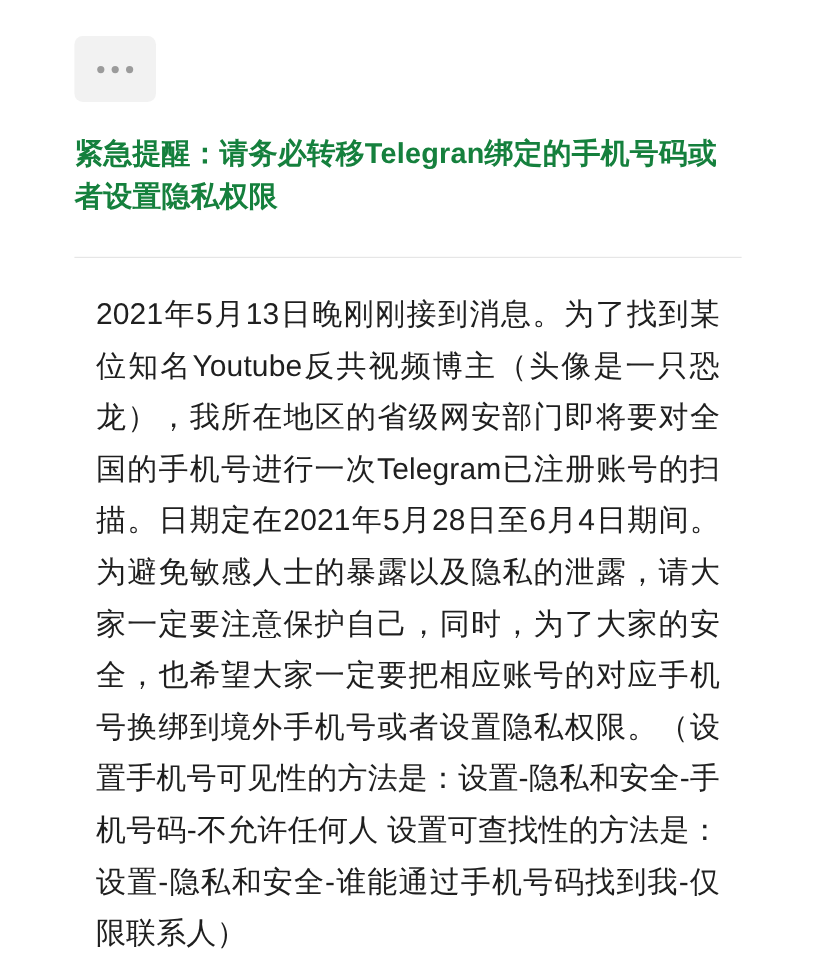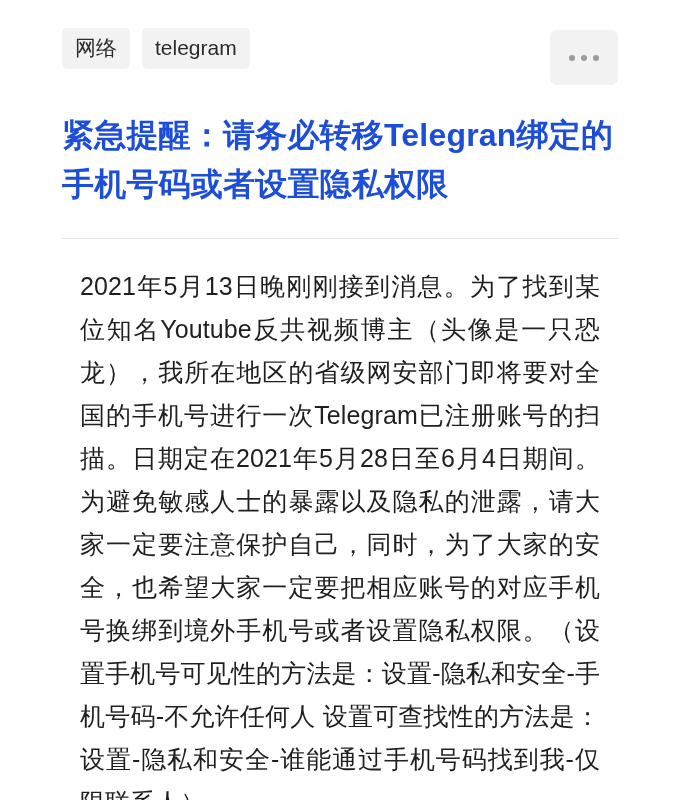--- a/index.html
+++ b/index.html
@@ -57,23 +57,23 @@
     flex: 0 0 auto;
     margin-top: 2px;
   }
   .more-btn .dot {
     width: 6px;
     height: 6px;
     border-radius: 50%;
     background: #9b9b9b;
   }
   .title {
-    font-size: 32px;
+    font-size: 24px;
     font-weight: bold;
-    color: #1d4ed8;
+    color: #15803d;
     line-height: 1.52;
     letter-spacing: 0.2px;
     margin: 0 0 30px 0;
     font-family: "Liberation Sans", sans-serif;
   }
   .divider {
     height: 1px;
     background: #e6e6e6;
     margin: 0 0 26px 0;
   }
@@ -88,24 +88,20 @@
     word-break: break-word;
   }
 </style>
 </head>
 <body>
 
 <div class="page">
   <div class="content">
 
     <div class="tags-row">
-      <div class="tags">
-        <span class="tag">网络</span>
-        <span class="tag">telegram</span>
-      </div>
       <div class="more-btn">
         <span class="dot"></span>
         <span class="dot"></span>
         <span class="dot"></span>
       </div>
     </div>
 
     <h1 class="title">紧急提醒：请务必转移Telegran绑定的手机号码或者设置隐私权限</h1>
 
     <div class="divider"></div>

